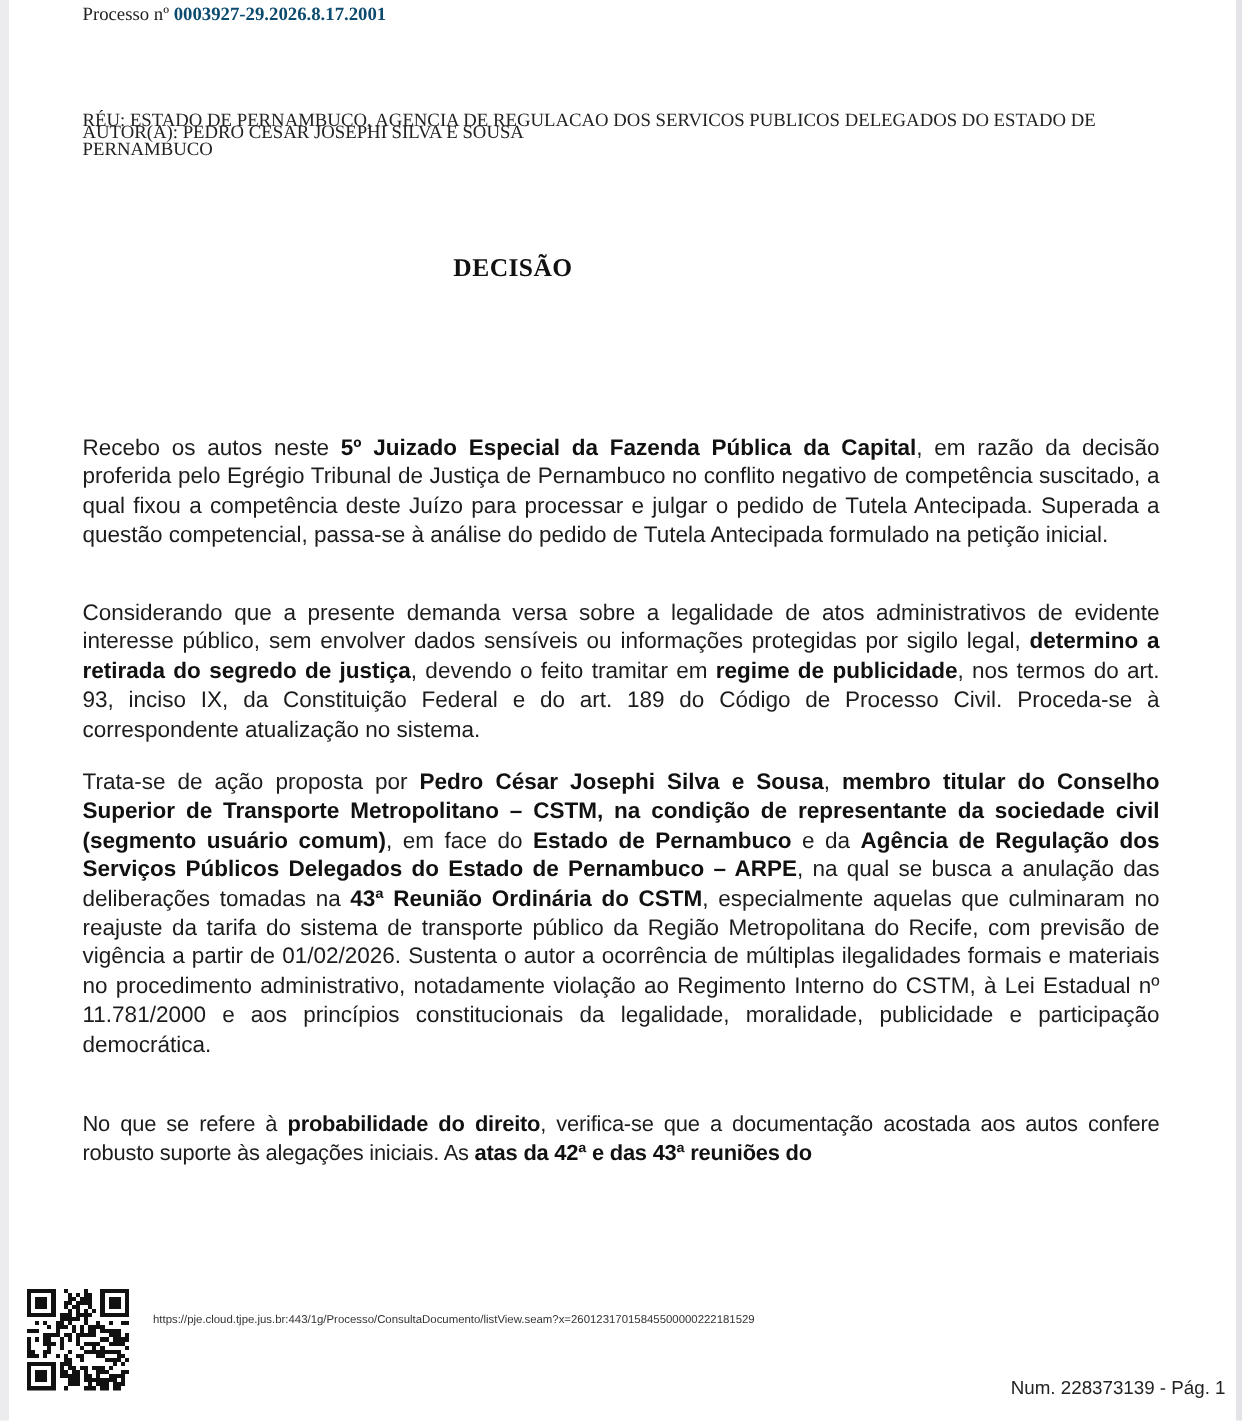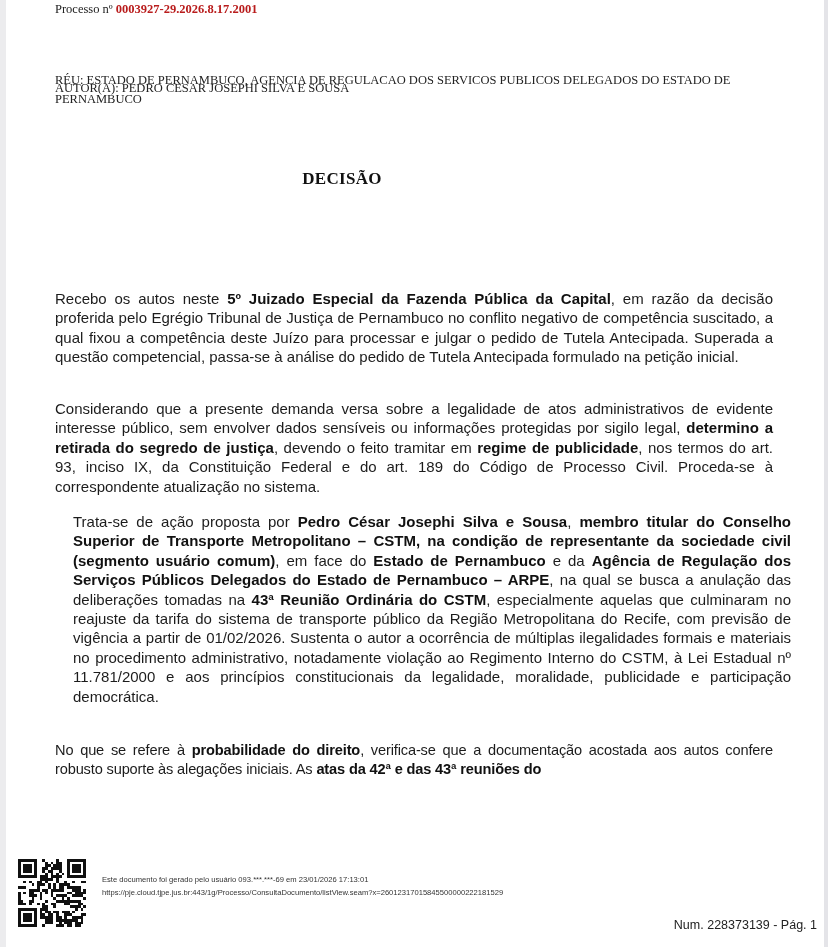--- a/index.html
+++ b/index.html
@@ -7,39 +7,39 @@
     width: 828px; height: 947px; overflow: hidden; position: relative;
     background: #ffffff; color: #1a1a1a;
   }
   .left-edge { position: absolute; left: 0; top: 0; width: 6px; height: 947px; background: #ececee; }
   .right-edge { position: absolute; right: 0; top: 0; width: 4px; height: 947px; background: #e4e4e8; }
   .hdr {
     position: absolute; left: 55px;
     font-family: "Liberation Serif", serif; font-size: 12.5px; color: #222;
     white-space: nowrap;
   }
-  .hdr b { font-weight: bold; color: #b91c1c; }
+  .hdr b { font-weight: bold; color: #0c4a6e; }
   #proc { top: 2px; }
   #autor { top: 37px; margin-top: 44px; }
   #reu { top: 71px; white-space: normal; width: 720px; line-height: 19px; }
   #title {
     position: absolute; top: 169px; left: 0; width: 660px; text-align: center;
     font-family: "Liberation Serif", serif; font-weight: bold; font-size: 17px; color: #111;
     letter-spacing: 0.3px;
     padding-left: 12px;
   }
   .para {
     position: absolute; left: 55px; width: 718px;
     font-family: "Liberation Sans", sans-serif; font-size: 15px; line-height: 19.4px;
     text-align: justify; color: #1c1c1c;
   }
   .para b { font-weight: bold; color: #111; }
   #p1 { top: 289px; }
   #p2 { top: 399px; }
-  #p3 { top: 512px; margin-left: 18px; }
+  #p3 { top: 512px; }
   #p4 { top: 741px; font-size: 14.6px; letter-spacing: -0.15px; }
   .qr {
     position: absolute; left: 18px; top: 859px; width: 68px; height: 68px;
   }
   .footer {
     position: absolute; left: 102px; top: 873px;
     font-family: "Liberation Sans", sans-serif; font-size: 7.6px; line-height: 13.4px; color: #333;
     white-space: nowrap;
   }
   .footer div { margin: 0; }
@@ -291,17 +291,16 @@
     <rect x="2" y="2" width="3" height="3" fill="#111"></rect>
     <rect x="18" y="0" width="7" height="7" fill="#111"></rect>
     <rect x="19" y="1" width="5" height="5" fill="#fff"></rect>
     <rect x="20" y="2" width="3" height="3" fill="#111"></rect>
     <rect x="0" y="18" width="7" height="7" fill="#111"></rect>
     <rect x="1" y="19" width="5" height="5" fill="#fff"></rect>
     <rect x="2" y="20" width="3" height="3" fill="#111"></rect>
   </svg>
 
 <div class="footer">
-  <div>Este documento foi gerado pelo usuário 093.***.***-69 em 23/01/2026 17:13:01</div>
   <div>https://pje.cloud.tjpe.jus.br:443/1g/Processo/ConsultaDocumento/listView.seam?x=26012317015845500000222181529</div>
 </div>
 
 <div class="pagenum">Num. 228373139 - Pág. 1</div>
 
 </body></html>

